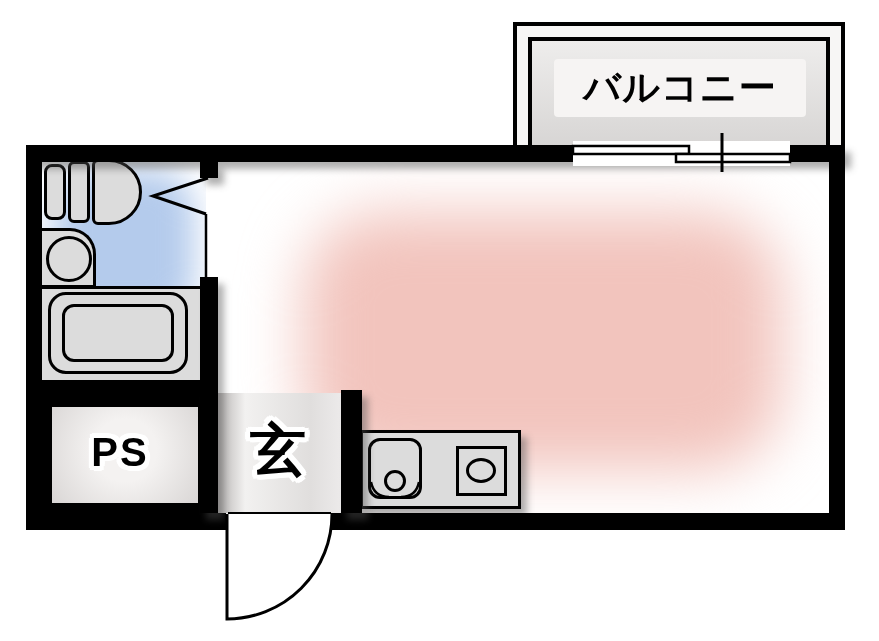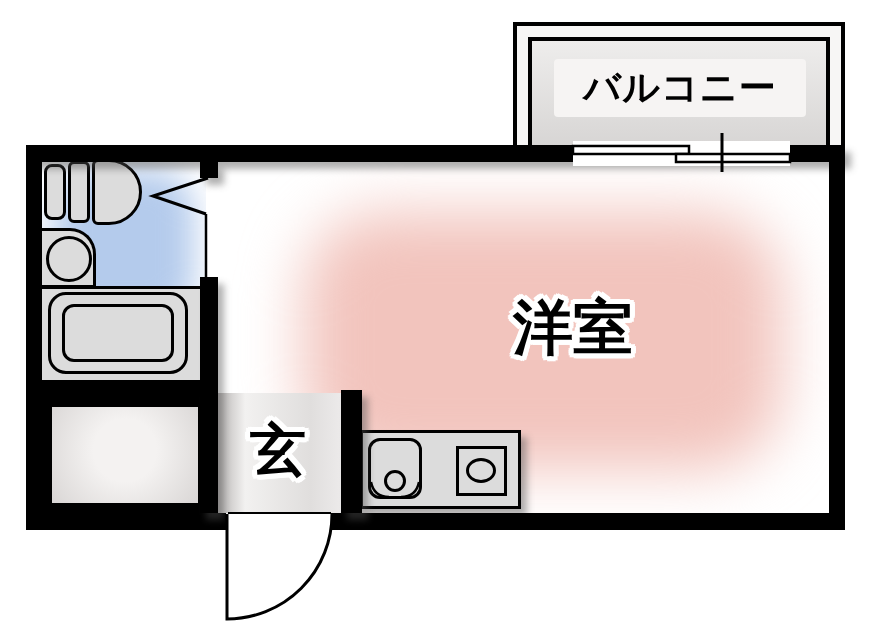--- a/index.html
+++ b/index.html
@@ -83,16 +83,16 @@
     <line x1="206" y1="214" x2="206" y2="278" stroke="#000" stroke-width="2.5"></line>
 
     <rect x="573" y="146" width="116" height="8" fill="#fff" stroke="#000" stroke-width="2.5"></rect>
     <rect x="676" y="154" width="114" height="8" fill="#fff" stroke="#000" stroke-width="2.5"></rect>
     <line x1="722" y1="133" x2="722" y2="172" stroke="#000" stroke-width="3"></line>
 
     <path d="M371,482 Q374,497 389,497" fill="none" stroke="#000" stroke-width="2.5"></path>
     <path d="M419,482 Q416,497 401,497" fill="none" stroke="#000" stroke-width="2.5"></path>
   </svg>
 
-  <div class="lbl ol" style="left:473px;top:296px;width:200px;height:64px;line-height:64px;font-size:60px;">洋室</div>
+  <div class="lbl ol" style="left:50px;top:428px;width:140px;height:48px;line-height:48px;font-size:40px;letter-spacing:2px;">PS</div>
   <div class="lbl ol" style="left:228px;top:420px;width:100px;height:60px;line-height:60px;font-size:56px;">玄</div>
 
 </div>
 
 </body></html>

